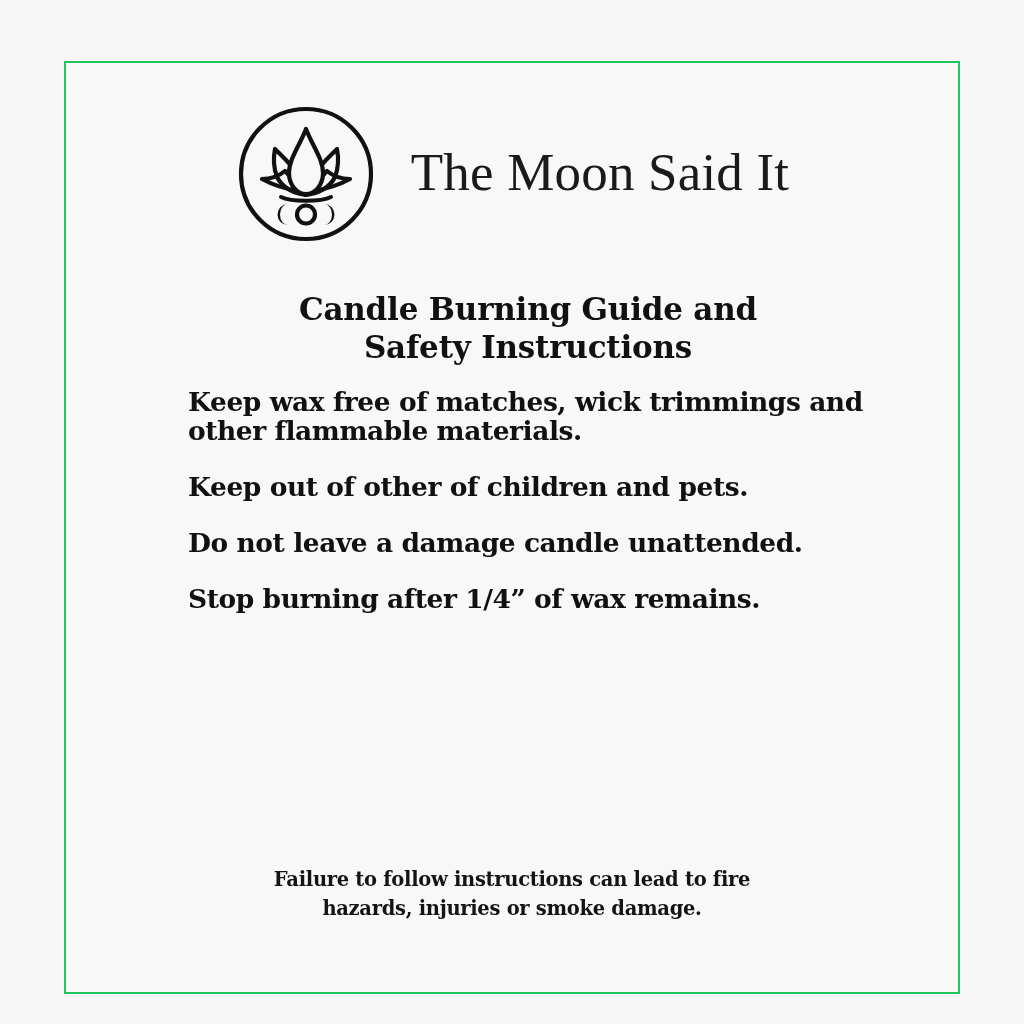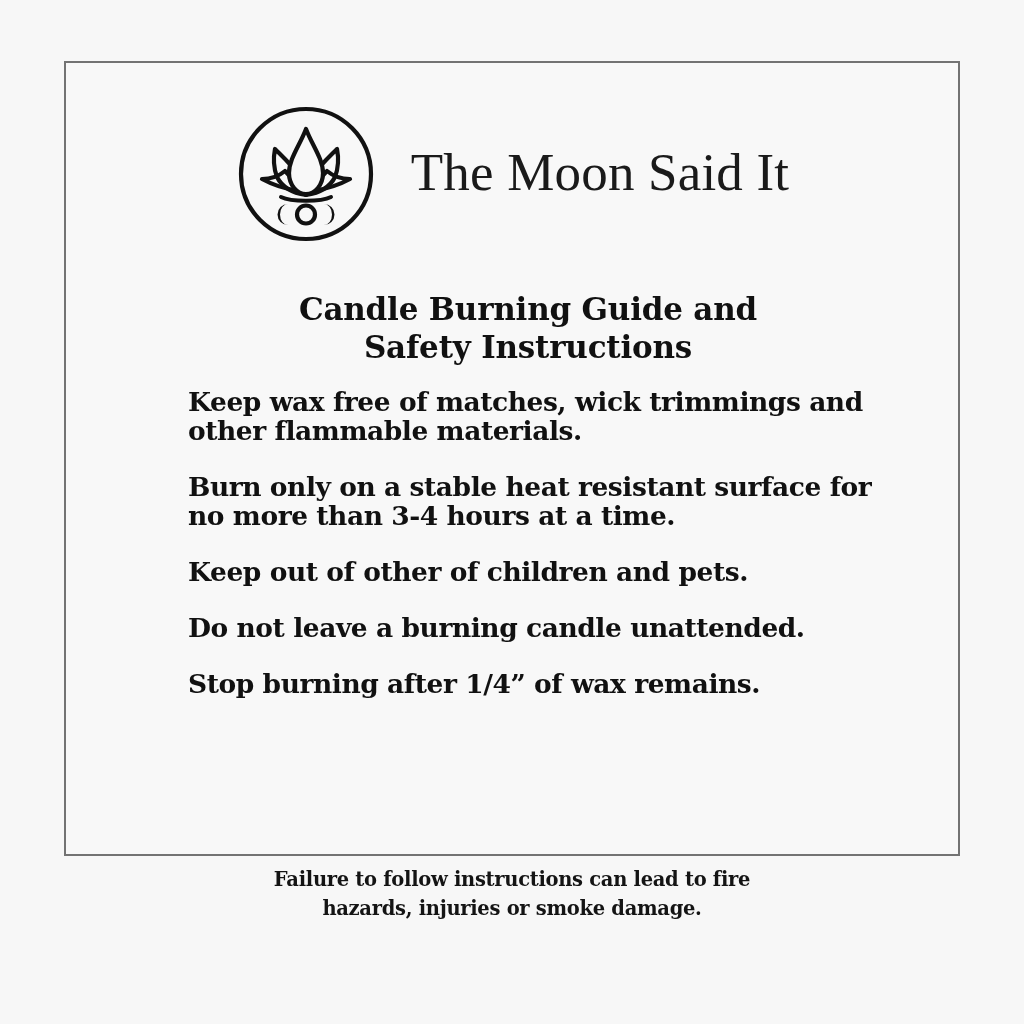--- a/index.html
+++ b/index.html
@@ -13,23 +13,23 @@
     font-family: "Liberation Serif", "DejaVu Serif", serif;
     -webkit-font-smoothing: antialiased;
     overflow: hidden;
   }
 
   #card {
     position: absolute;
     left: 64px;
     top: 61px;
     width: 896px;
-    height: 795px;
+    height: 933px;
     background: #f8f8f8;
-    border: 2px solid #737373;
+    border: 2px solid #22c55e;
     box-sizing: border-box;
     text-decoration: underline;
   }
 
   
   #brand-row {
     position: absolute;
     left: 0;
     top: 31px;
     width: 100%;
@@ -143,23 +143,22 @@
     <div id="brand-title">The Moon Said It</div>
   </div>
 
   <div id="doc-heading">
     <span class="hline">Candle Burning Guide and</span>
     <span class="hline">Safety Instructions</span>
   </div>
 
   <div id="instructions">
     <p class="instruction">Keep wax free of matches, wick trimmings and other flammable materials.</p>
-    <p class="instruction">Burn only on a stable heat resistant surface for no more than 3-4 hours at a time.</p>
     <p class="instruction">Keep out of other of children and pets.</p>
-    <p class="instruction">Do not leave a burning candle unattended.</p>
+    <p class="instruction">Do not leave a damage candle unattended.</p>
     <p class="instruction">Stop burning after 1/4” of wax remains.</p>
   </div>
 
   <div id="footer-warning">
     <span class="fline">Failure to follow instructions can lead to fire</span>
     <span class="fline">hazards, injuries or smoke damage.</span>
   </div>
 
 </div>
 

